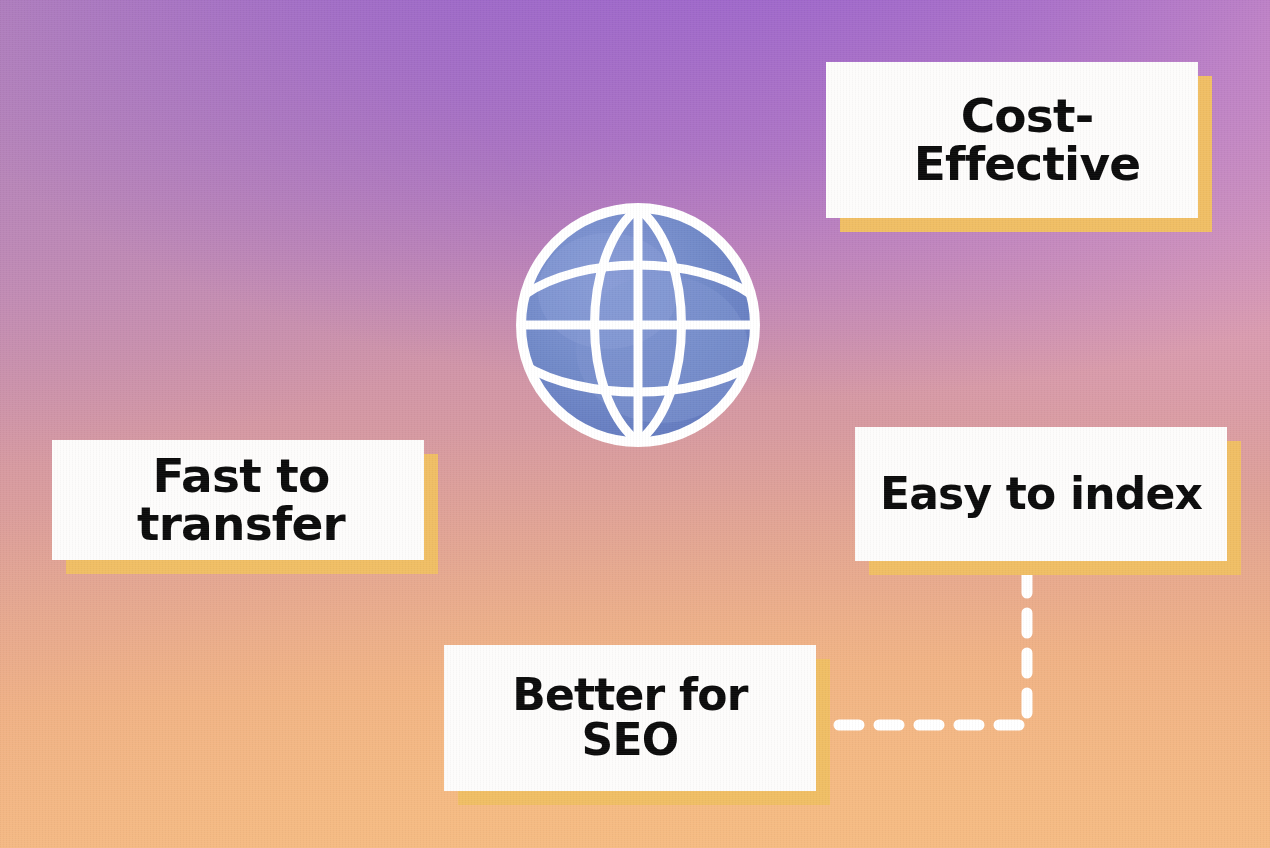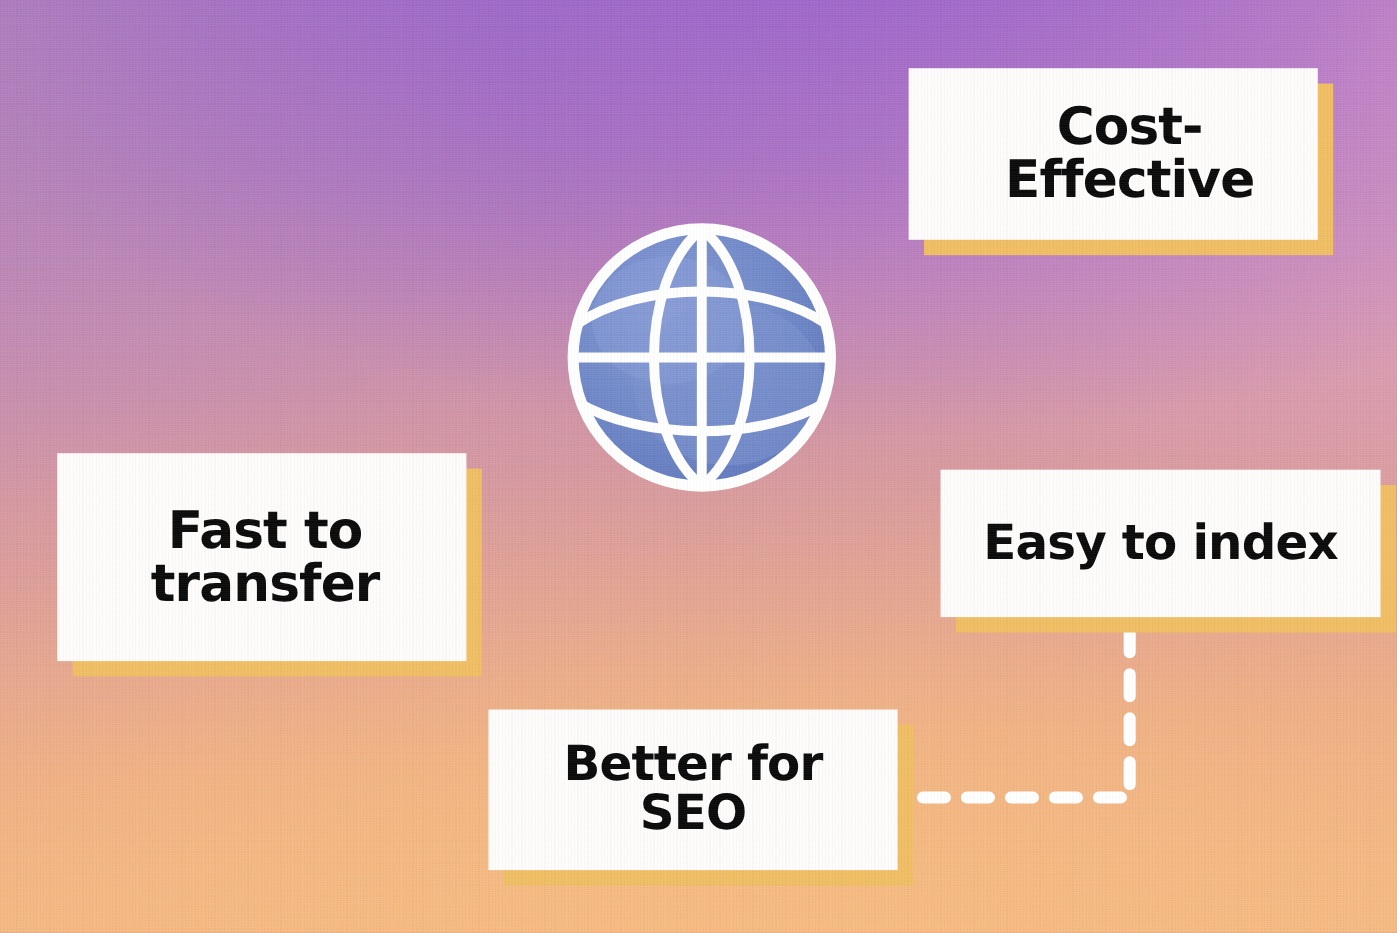--- a/index.html
+++ b/index.html
@@ -47,24 +47,24 @@
     font-family:"DejaVu Sans","Liberation Sans",sans-serif;
   }
 
   
   #card-time   {left:52px; top:71px;  width:372px; height:156px;}
   #card-time   .label{font-size:47px; padding-left:6px;}
 
   #card-cost   {left:826px;top:62px;  width:372px; height:156px;}
   #card-cost   .label{font-size:47px; padding-left:30px;}
 
-  #card-fast   {left:52px; top:412px; width:372px; height:189px;}
+  #card-fast   {left:52px; top:440px; width:372px; height:120px;}
   #card-fast   .label{font-size:47px; padding-left:6px;}
 
-  #card-index  {left:855px;top:427px; width:372px; height:134px;padding-left:28px;}
+  #card-index  {left:855px;top:427px; width:372px; height:134px;}
   #card-index  .label{font-size:44px;}
 
   #card-seo    {left:444px;top:645px; width:372px; height:146px;}
   #card-seo    .label{font-size:44px;}
 
   
   #globe{position:absolute;left:512px;top:199px;width:252px;height:252px;}
   #globe svg{display:block;width:252px;height:252px;}
 
   

